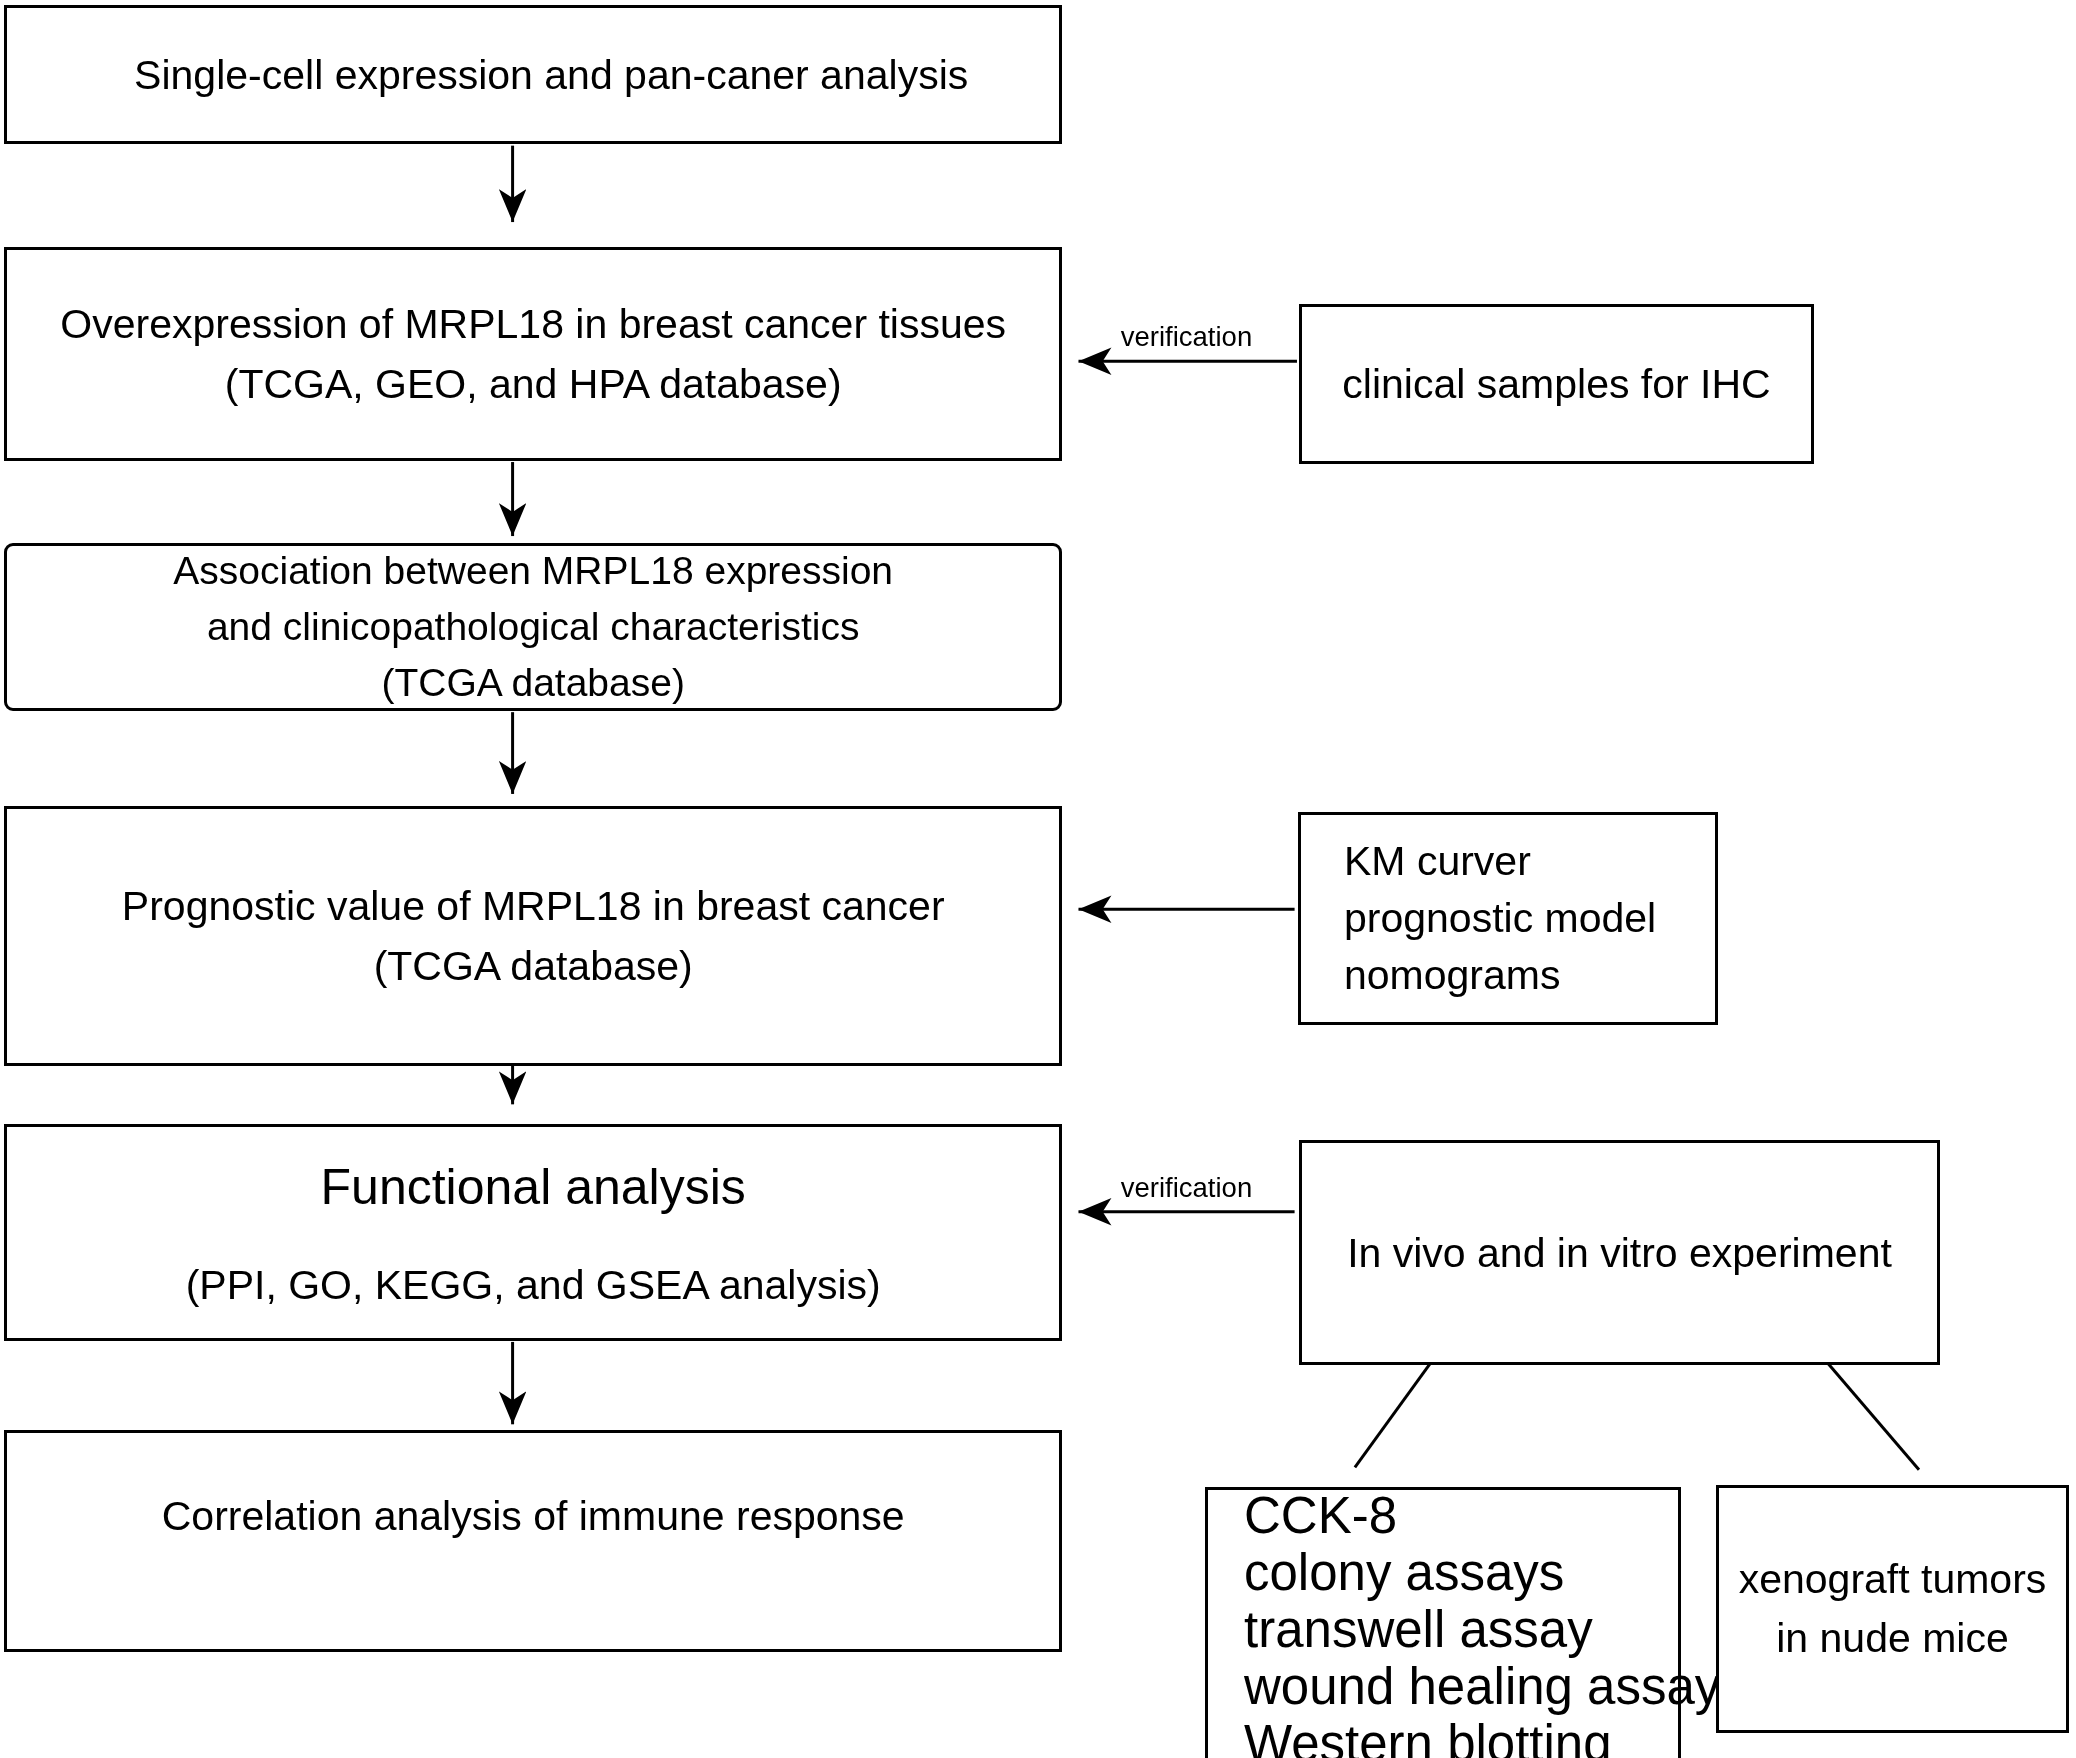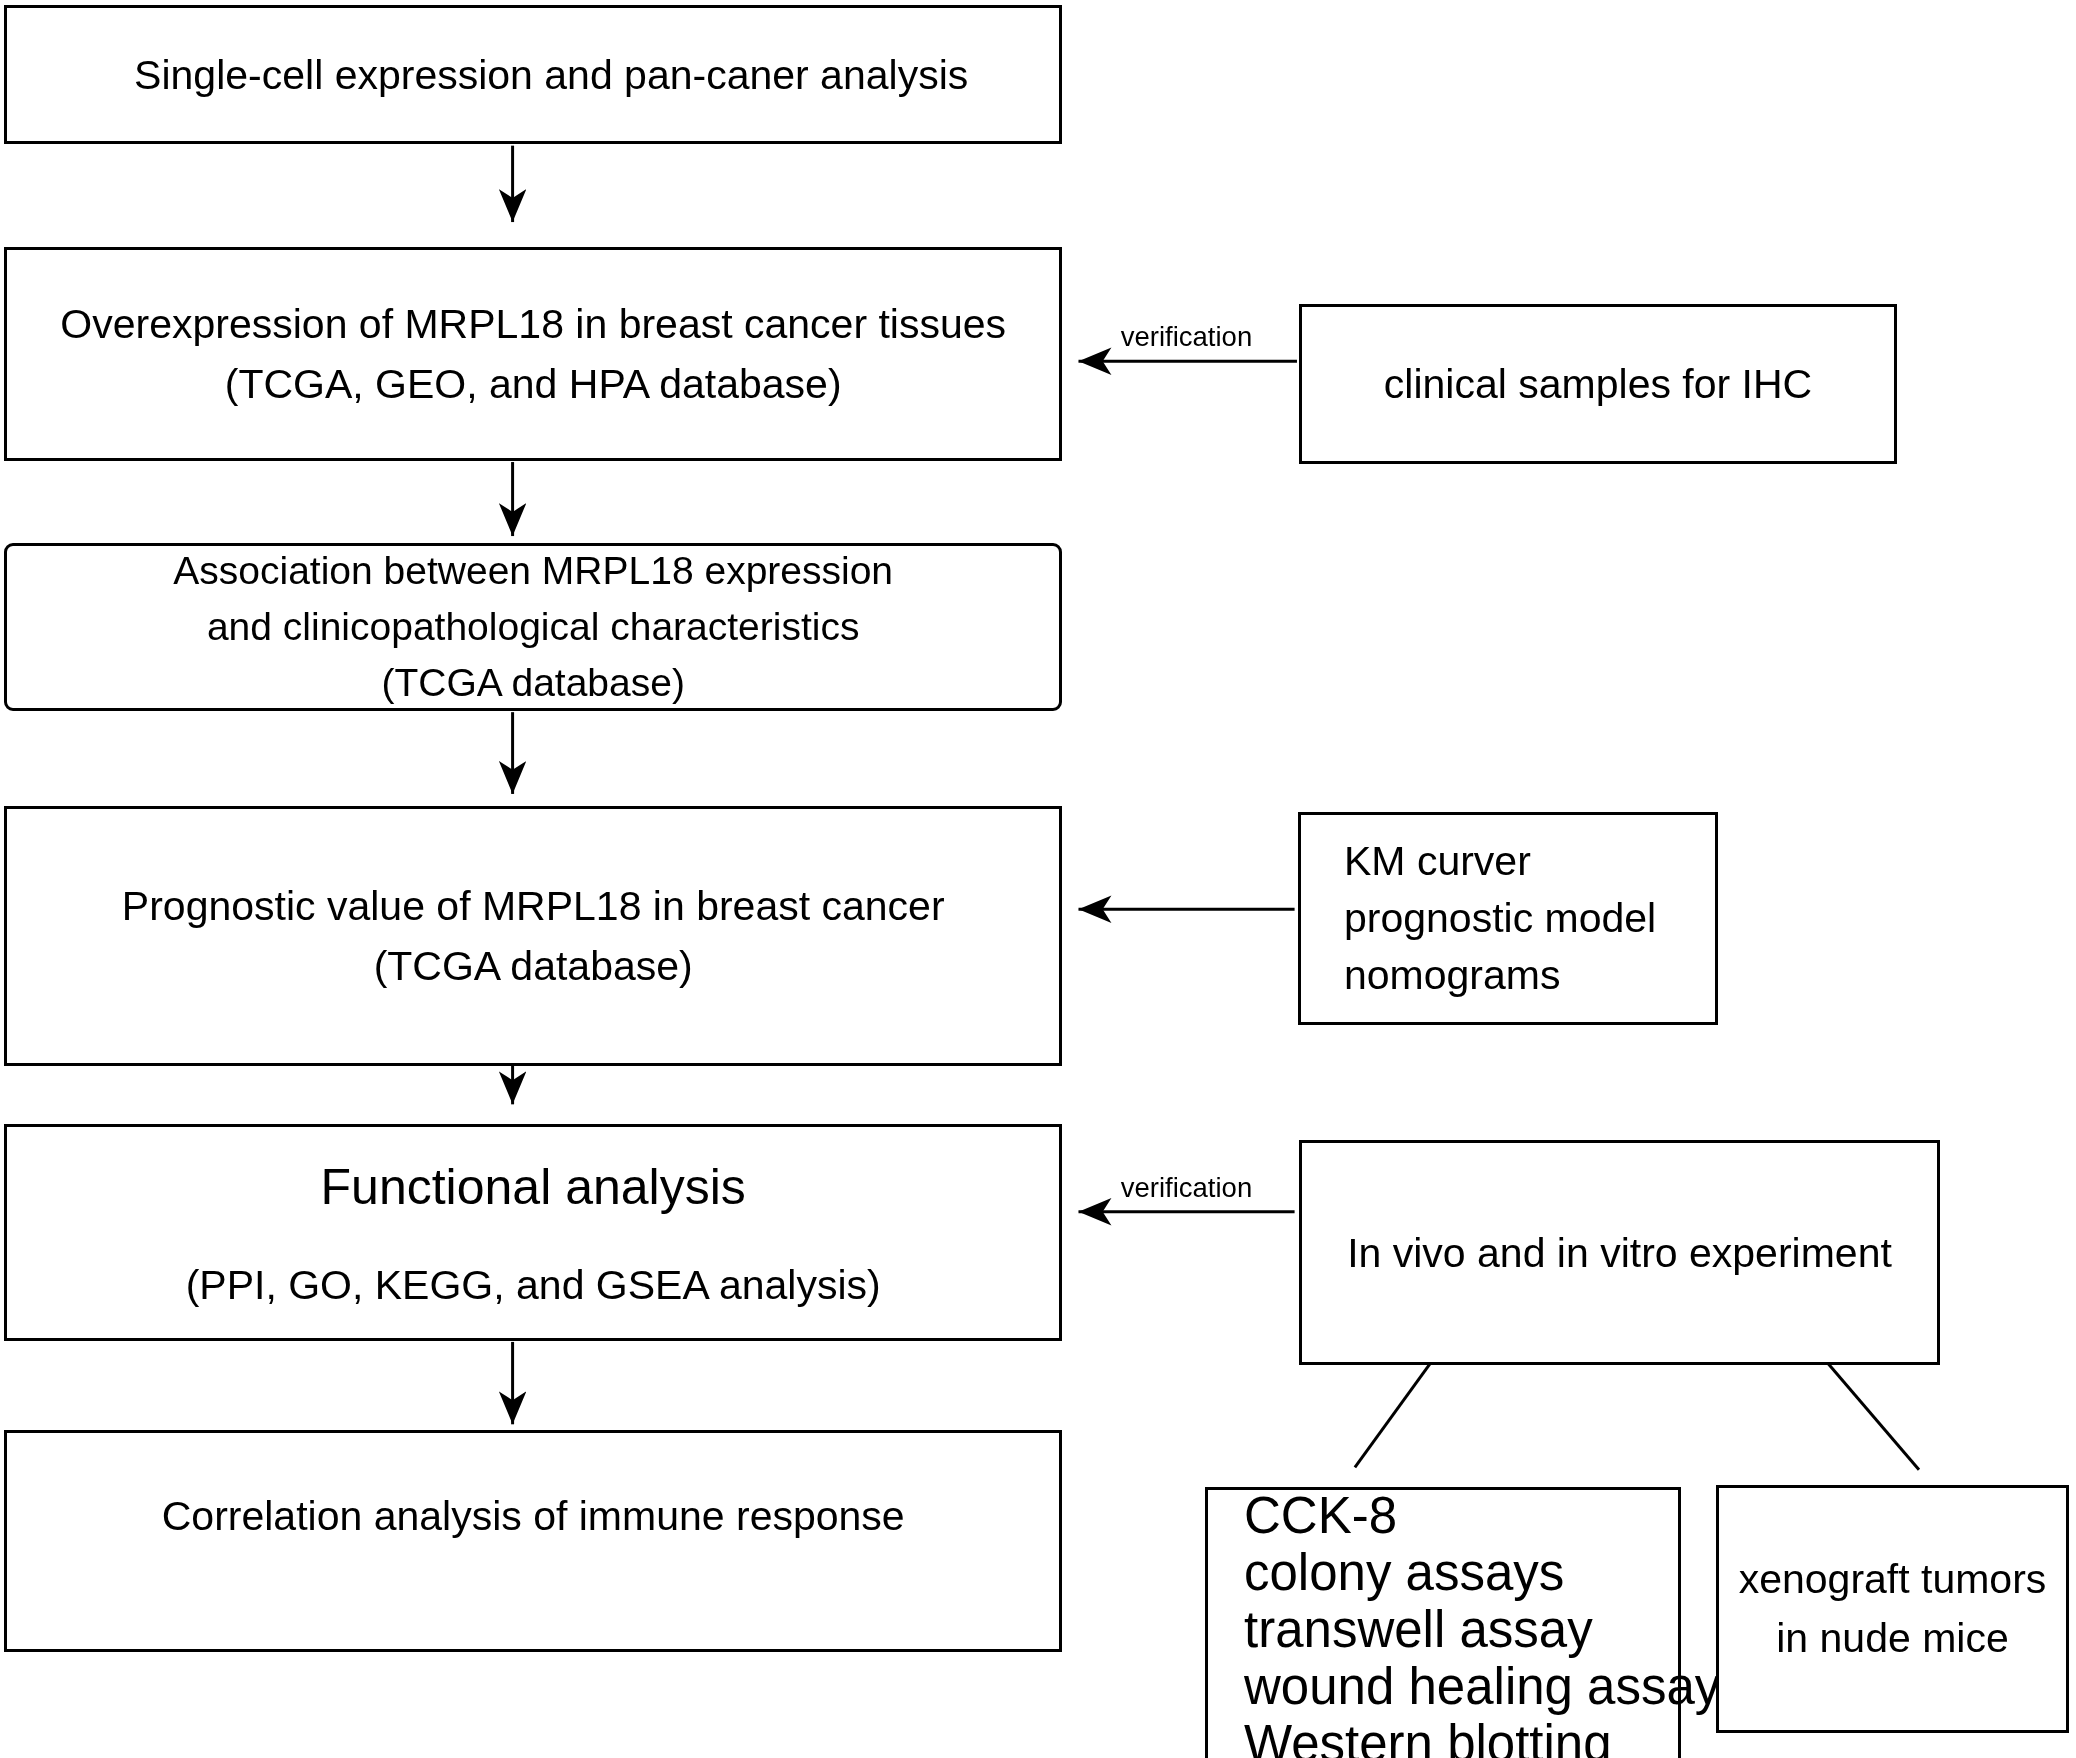--- a/index.html
+++ b/index.html
@@ -99,21 +99,21 @@
 
   <div class="box main" id="box-step5" style="top:1124px; height:217px;">
     <div class="line title">Functional analysis</div>
     <div class="line subtitle">(PPI, GO, KEGG, and GSEA analysis)</div>
   </div>
 
   <div class="box main" id="box-step6" style="top:1430px; height:222px;">
     <div class="line">Correlation analysis of immune response</div>
   </div>
 
-  <div class="box side" id="box-clinical" style="left:1299px; top:304px; width:598px; height:160px;text-align:center;">
+  <div class="box side" id="box-clinical" style="left:1299px; top:304px; width:515px; height:160px;text-align:center;">
     <div class="line">clinical samples for IHC</div>
   </div>
 
   <div class="box side" id="box-km" style="left:1298px; top:812px; width:420px; height:213px;">
     <div class="line">KM curver</div>
     <div class="line">prognostic model</div>
     <div class="line">nomograms</div>
   </div>
 
   <div class="box side" id="box-invivo" style="left:1299px; top:1140px; width:641px; height:225px;">

